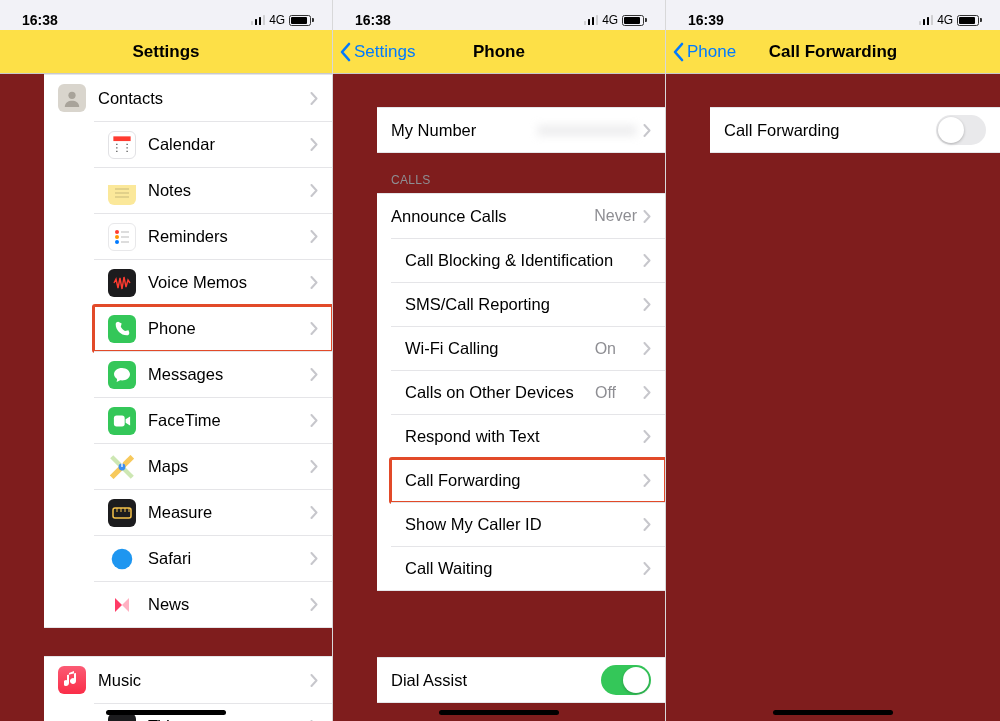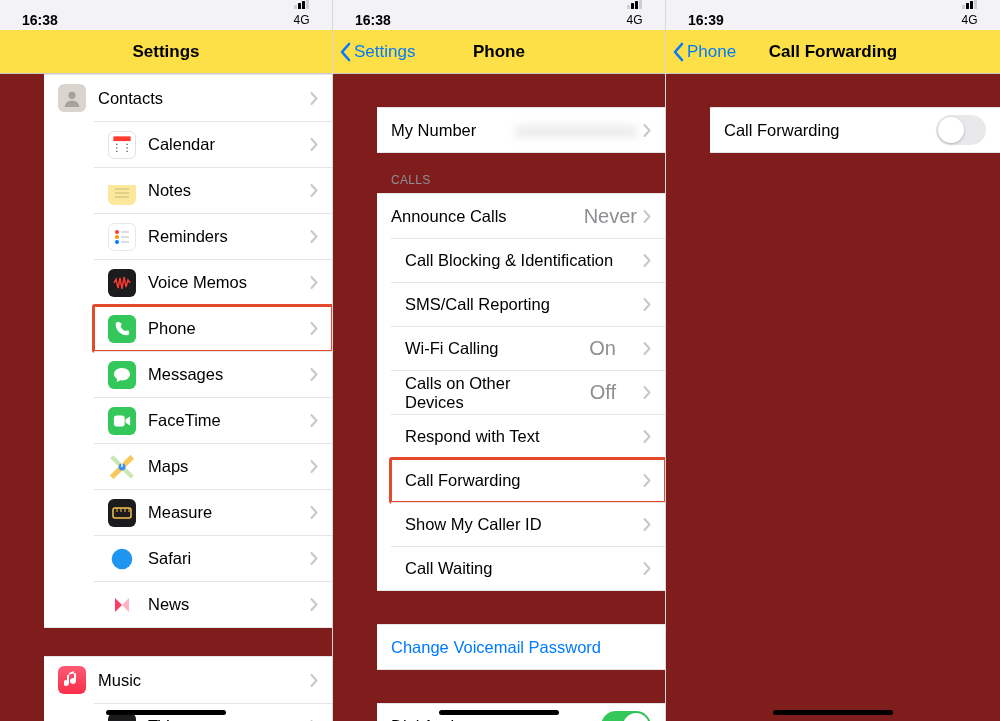--- a/index.html
+++ b/index.html
@@ -23,21 +23,21 @@
       height: 20px;
       display: flex;
       align-items: center;
       justify-content: space-between;
       padding: 0 18px 0 22px;
       margin-top: 10px;
       font-size: 14px;
       font-weight: 600;
       color: #000;
     }
-    .status-right { display: flex; align-items: center; gap: 4px; font-size: 12px; font-weight: 500; flex-direction: column; }
+    .status-right { display: flex; align-items: center; gap: 4px; font-size: 12px; font-weight: 500; }
     .sig-bars { display:inline-flex; align-items:flex-end; gap:1.5px; height:10px; }
     .sig-bars i { display:block; width:2.5px; background:#cfcfd2; border-radius:0.5px;}
     .sig-bars i.on { background:#000; }
     .sig-bars i:nth-child(1){height:4px}
     .sig-bars i:nth-child(2){height:6px}
     .sig-bars i:nth-child(3){height:8px}
     .sig-bars i:nth-child(4){height:10px}
     .batt { display:inline-flex; align-items:center; gap:1px;}
     .batt .body { width:22px; height:11px; border:1px solid #333; border-radius:2.5px; position:relative; }
     .batt .body::after{content:"";position:absolute;left:1px;top:1px;bottom:1px;width:16px;background:#000;border-radius:1px;}
@@ -72,21 +72,21 @@
       padding: 0 14px;
       background:#fff;
       position:relative;
     }
     .s1 .row { height: 46px; }
     .app-icon {
       width:28px; height:28px; border-radius:6px; margin-right:12px; flex-shrink:0;
       display:flex; align-items:center; justify-content:center;
     }
     .label { flex:1; font-size:16.5px; color:#000; }
-    .value { font-size:20px; color:#8e8e93; margin-right:6px; }
+    .value { font-size:16px; color:#8e8e93; margin-right:6px; }
     .value.blur { filter: blur(5px); color:#bdbdc1; letter-spacing:1px; }
     .chev { color:#c7c7cc; }
     .chev svg { width:8px; height:13px; display:block; }
     .link-row .label{ color:#007aff; }
 
     
     .hl { position:absolute; border:3px solid #e24a29; border-radius:3px; pointer-events:none; }
 
     
     .toggle { width:50px; height:30px; border-radius:15px; position:relative; }
@@ -463,25 +463,20 @@
         <div class="row">
           <span class="label">Call Waiting</span>
           <span class="chev">
             <svg viewBox="0 0 8 13">
               <path d="M1.5 1 L6.5 6.5 L1.5 12" stroke="#c7c7cc" stroke-width="2" fill="none" stroke-linecap="round" stroke-linejoin="round"></path>
             </svg>
           </span>
         </div>
       </div>
     <div style="height:33px"></div>
-    <div class="section">
-      <div class="row link-row">
-        <span class="label">Change Voicemail Password</span>
-      </div>
-    </div>
     <div style="height:33px"></div>
     <div class="section">
       <div class="row">
         <span class="label">Dial Assist</span>
         <span class="toggle on"></span>
       </div>
     </div>
 
   </div>
   <div class="home-ind"></div>

